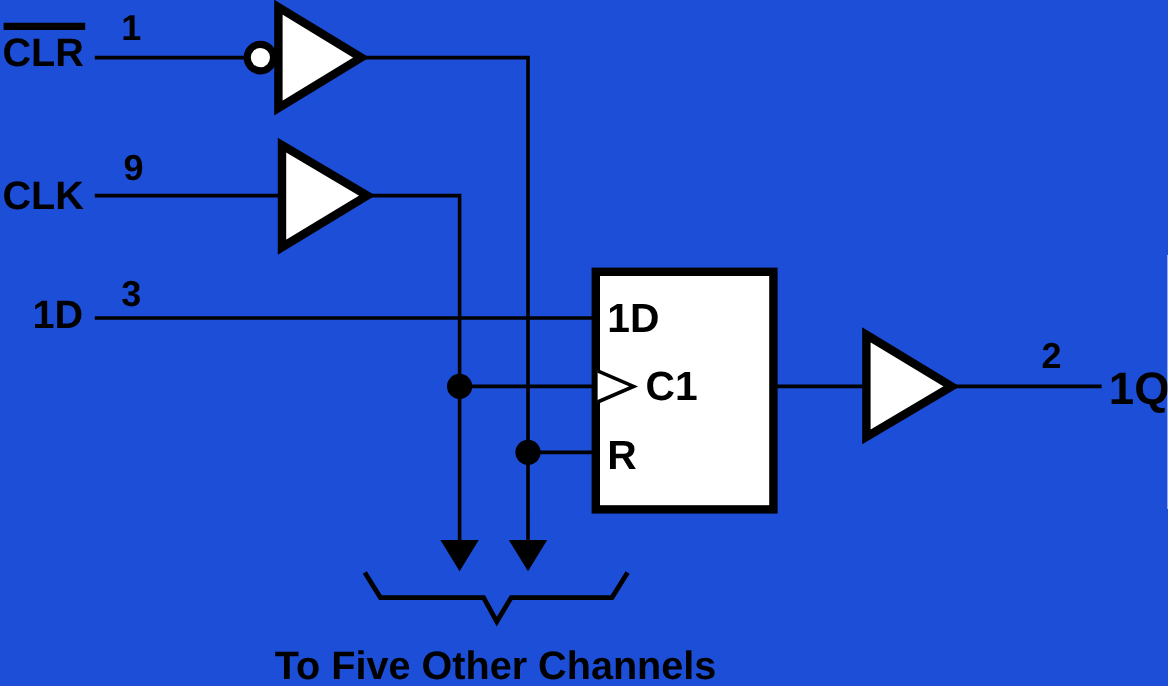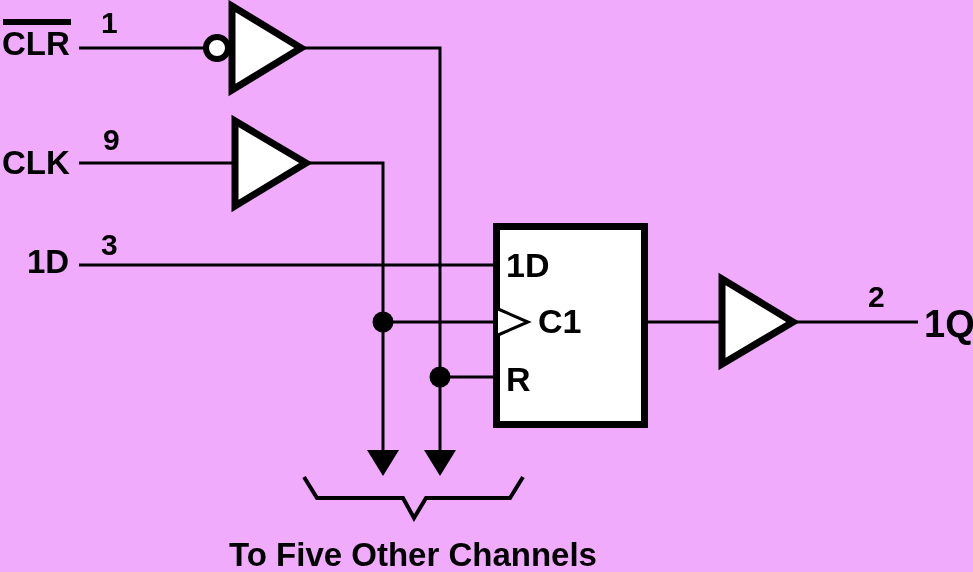--- a/index.html
+++ b/index.html
@@ -8,21 +8,21 @@
     background: #ffffff;
     width: 973px;
     height: 572px;
     overflow: hidden;
     font-family: "Liberation Sans", sans-serif;
   }
   .stage {
     position: relative;
     width: 973px;
     height: 572px;
-    background: #f0abfc;
+    background: #1d4ed8;
   }
   svg { display: block; }
   svg text {
     font-family: "Liberation Sans", sans-serif;
     font-weight: bold;
     fill: #000000;
   }
   .lbl   { font-size: 33px; }
   .lblq  { font-size: 38px; }
   .pin   { font-size: 30px; }

